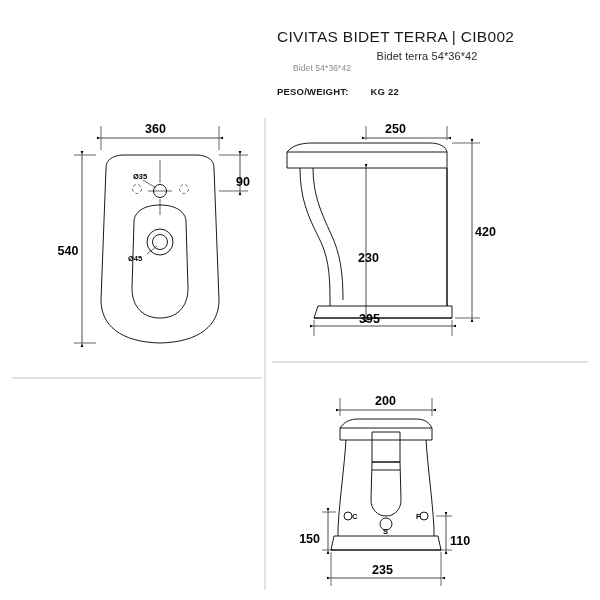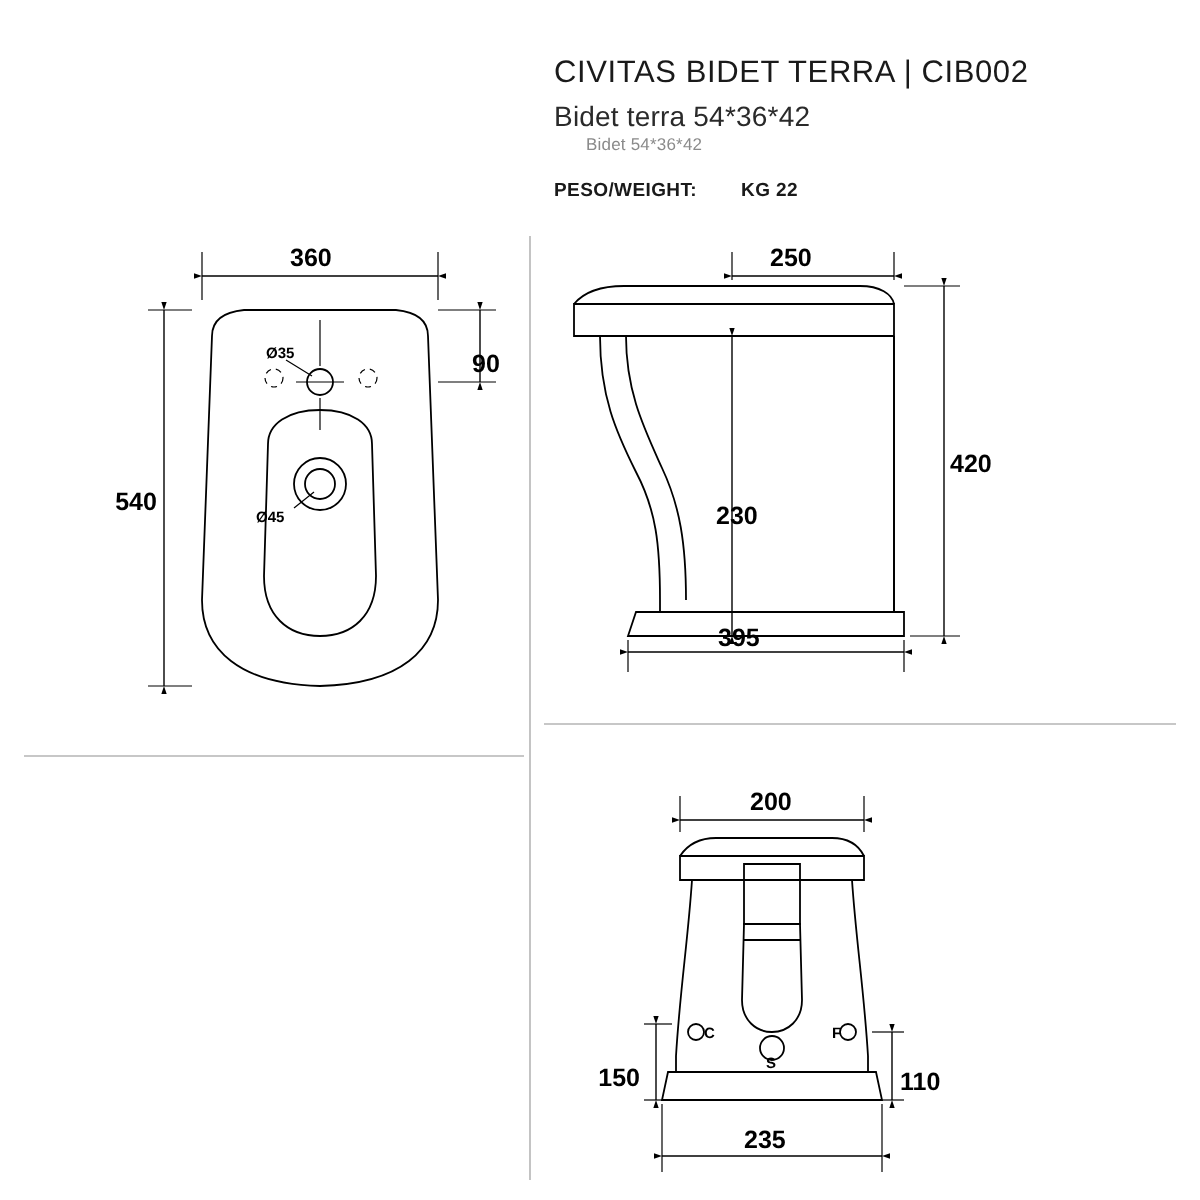--- a/index.html
+++ b/index.html
@@ -26,24 +26,25 @@
     top: 28px;
     width: 300px;
   }
   .title {
     font-size: 15.5px;
     letter-spacing: 0.3px;
     color: #1a1a1a;
     white-space: nowrap;
   }
   .subtitle {
-    font-size: 14px;
+    font-size: 11px;
     color: #2a2a2a;
     margin-top: 4px;
     letter-spacing: 0.1px;
+    text-align: center;
   }
   .subtitle2 {
     font-size: 8.5px;
     color: #8a8a8a;
     margin-top: 1px;
     letter-spacing: 0.1px;
     padding-left: 16px;
   }
   .weight-row {
     margin-top: 13px;

